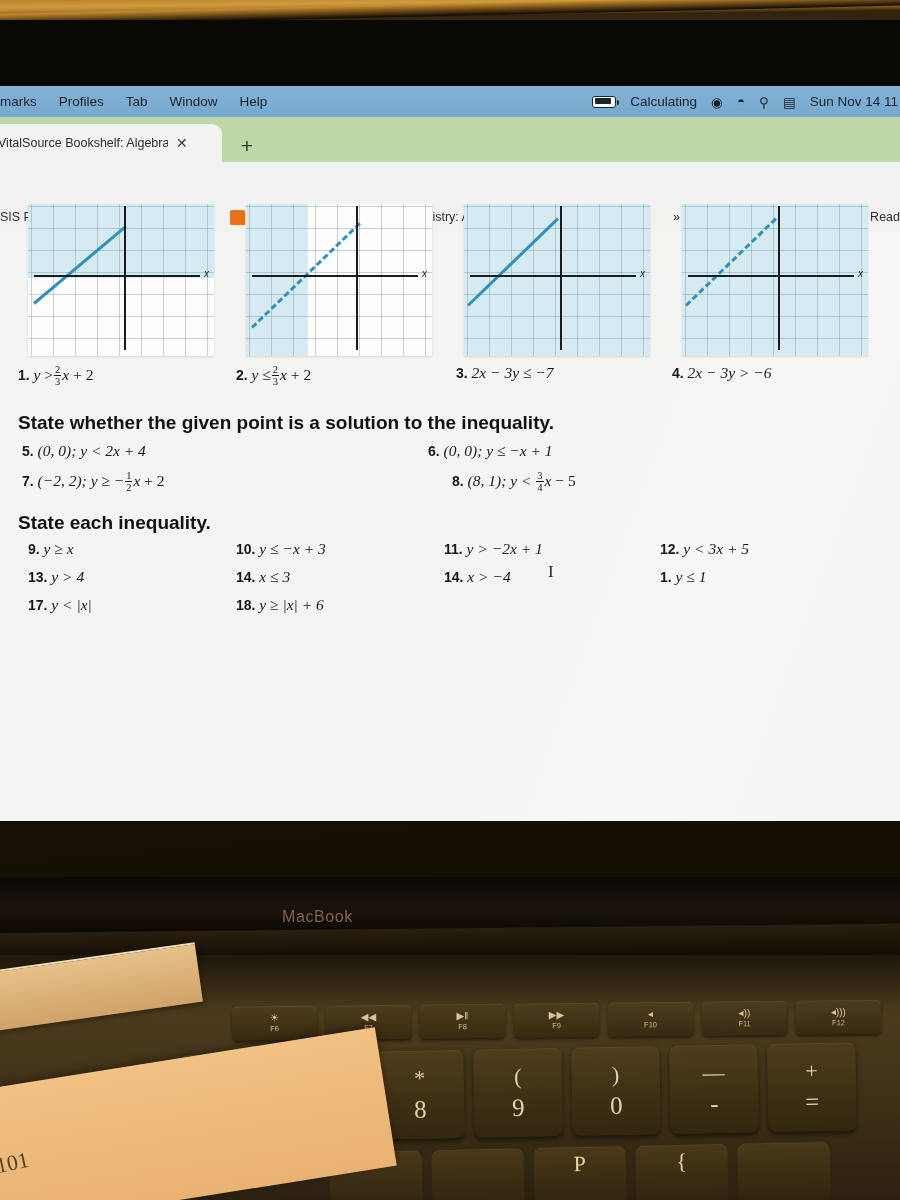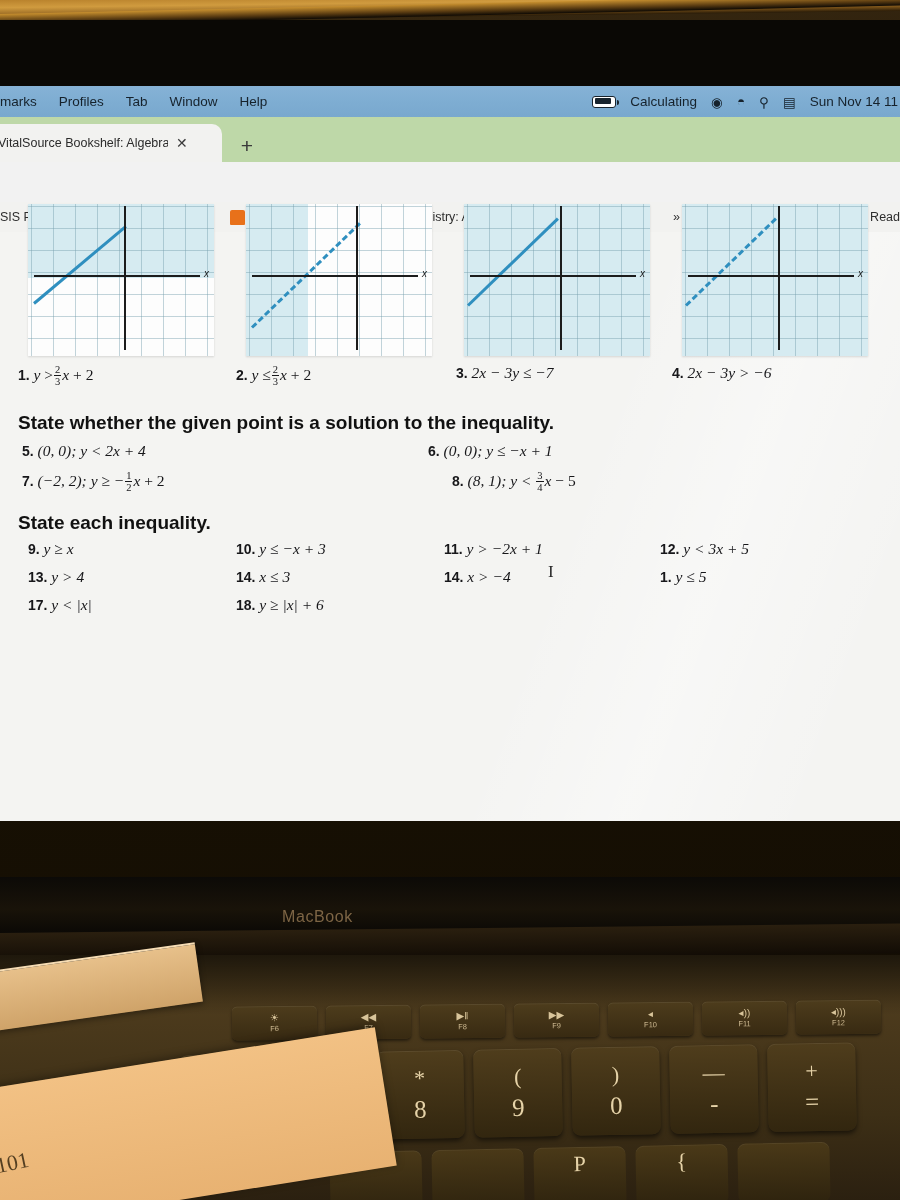--- a/index.html
+++ b/index.html
@@ -388,21 +388,21 @@
       <div class="heading" style="left:18px; top:280px;">State each inequality.</div>
 
       <div class="q" style="left:28px;  top:308px;"><b>9.</b> <span class="it">y ≥ x</span></div>
       <div class="q" style="left:236px; top:308px;"><b>10.</b> <span class="it">y ≤ −x + 3</span></div>
       <div class="q" style="left:444px; top:308px;"><b>11.</b> <span class="it">y &gt; −2x + 1</span></div>
       <div class="q" style="left:660px; top:308px;"><b>12.</b> <span class="it">y &lt; 3x + 5</span></div>
 
       <div class="q" style="left:28px;  top:336px;"><b>13.</b> <span class="it">y &gt; 4</span></div>
       <div class="q" style="left:236px; top:336px;"><b>14.</b> <span class="it">x ≤ 3</span></div>
       <div class="q" style="left:444px; top:336px;"><b>14.</b> <span class="it">x &gt; −4</span></div>
-      <div class="q" style="left:660px; top:336px;"><b>1.</b> <span class="it">y ≤ 5</span></div>
+      <div class="q" style="left:660px; top:336px;"><b>1.</b> <span class="it">y ≤ 1</span></div>
 
       <div class="q" style="left:28px;  top:364px;"><b>17.</b> <span class="it">y &lt; |x|</span></div>
       <div class="q" style="left:236px; top:364px;"><b>18.</b> <span class="it">y ≥ |x| + 6</span></div>
 
       <div class="cursor-ibeam" style="top:330px;left:548px;">I</div>
     </div>
 
   </div>
 
   <div class="lowerbezel"></div>

